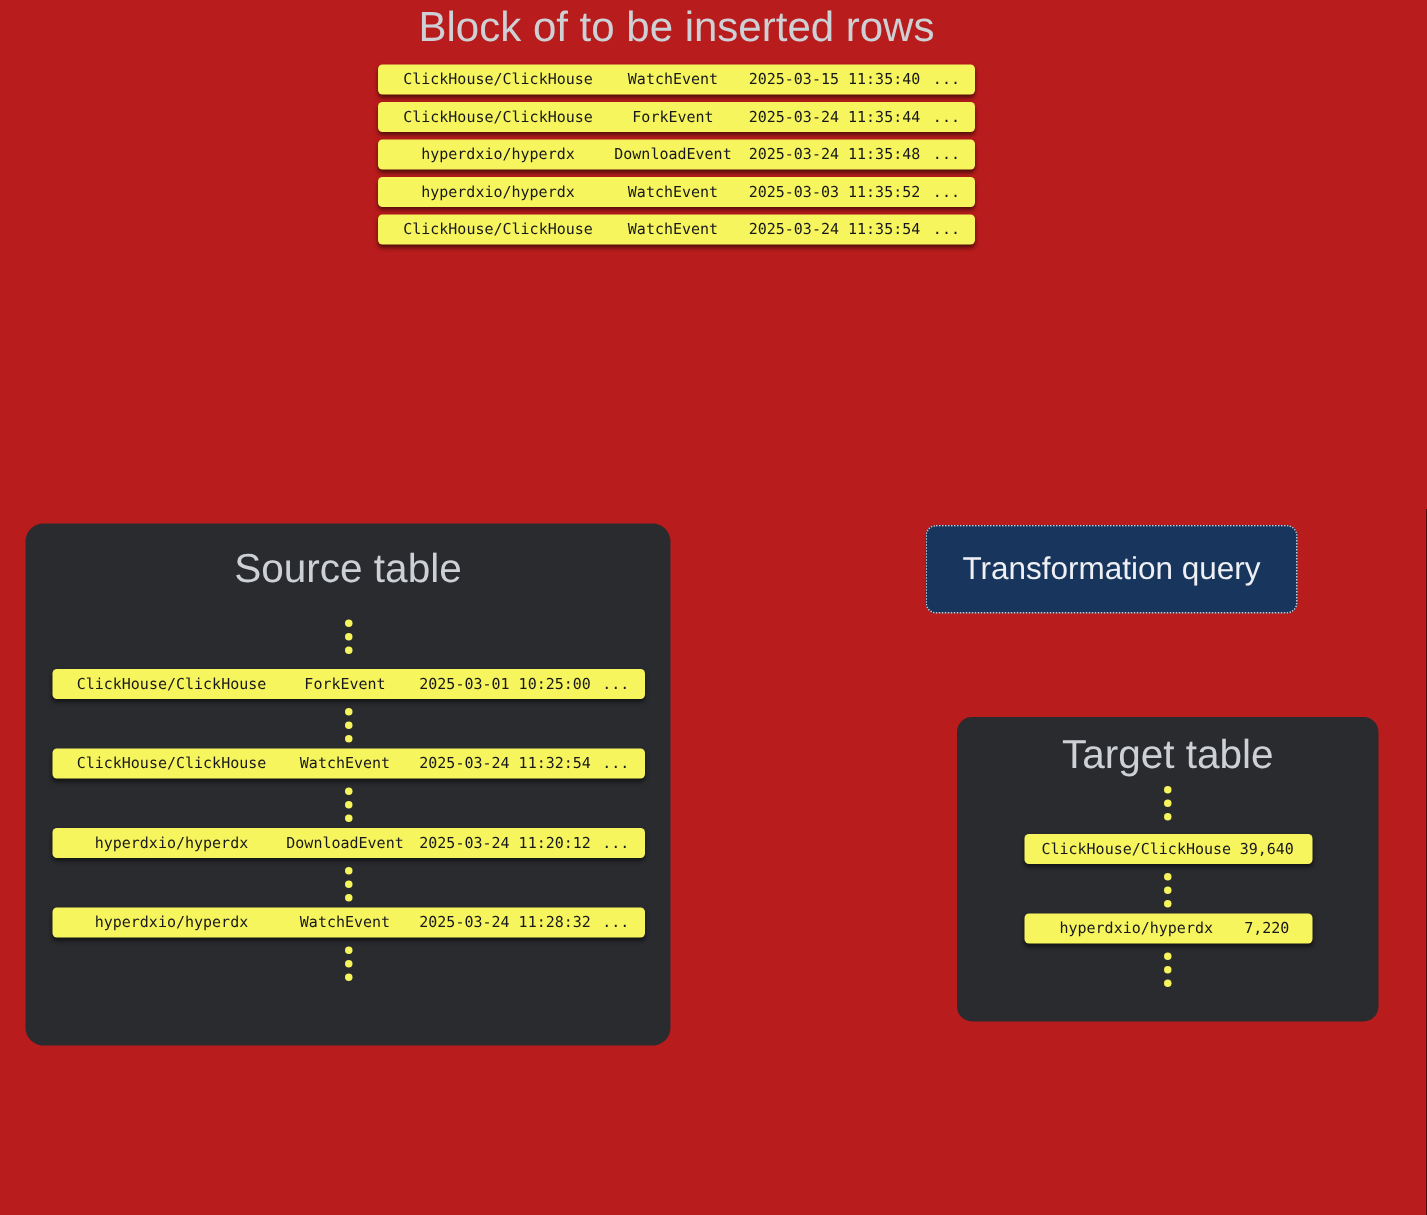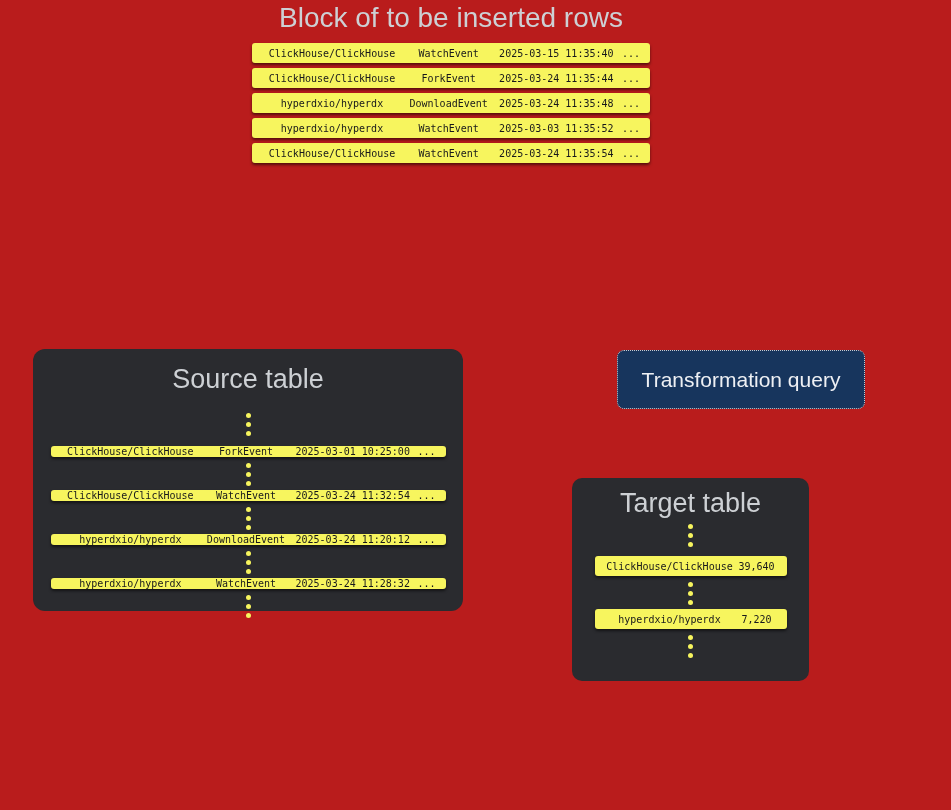--- a/index.html
+++ b/index.html
@@ -77,28 +77,28 @@
   
   .panel {
     position: absolute;
     background: #2a2b2f;
     border-radius: 12px;
     display: flex;
     flex-direction: column;
     align-items: center;
     box-sizing: border-box;
   }
-  .source-panel { left: 33px; top: 349px; width: 430px; height: 262px; }
+  .source-panel { left: 17px; top: 349px; width: 430px; height: 348px; }
   .source-panel .panel-title { margin-top: 14px; }
   .source-panel .dots.first  { margin-top: 18px; }
   .source-panel .yrow.first  { margin-top: 10px; }
   .source-panel .dots        { margin-top: 6px; }
   .source-panel .yrow        { margin-top: 4px; width: 395px; }
 
-  .target-panel { left: 572px; top: 478px; width: 237px; height: 203px; border-radius: 10px; }
+  .target-panel { left: 638px; top: 478px; width: 281px; height: 203px; border-radius: 10px; }
   .target-panel .panel-title { margin-top: 10px; line-height: 30px; }
   .target-panel .dots.first  { margin-top: 6px; }
   .target-panel .yrow.first  { margin-top: 9px; }
   .target-panel .dots        { margin-top: 6px; }
   .target-panel .yrow        { margin-top: 4px; width: 192px; padding: 0 9px; }
   .t-repo  { flex: 1; text-align: center; }
   .t-count { width: 42px; text-align: center; }
 
   
   .mv-heading {

